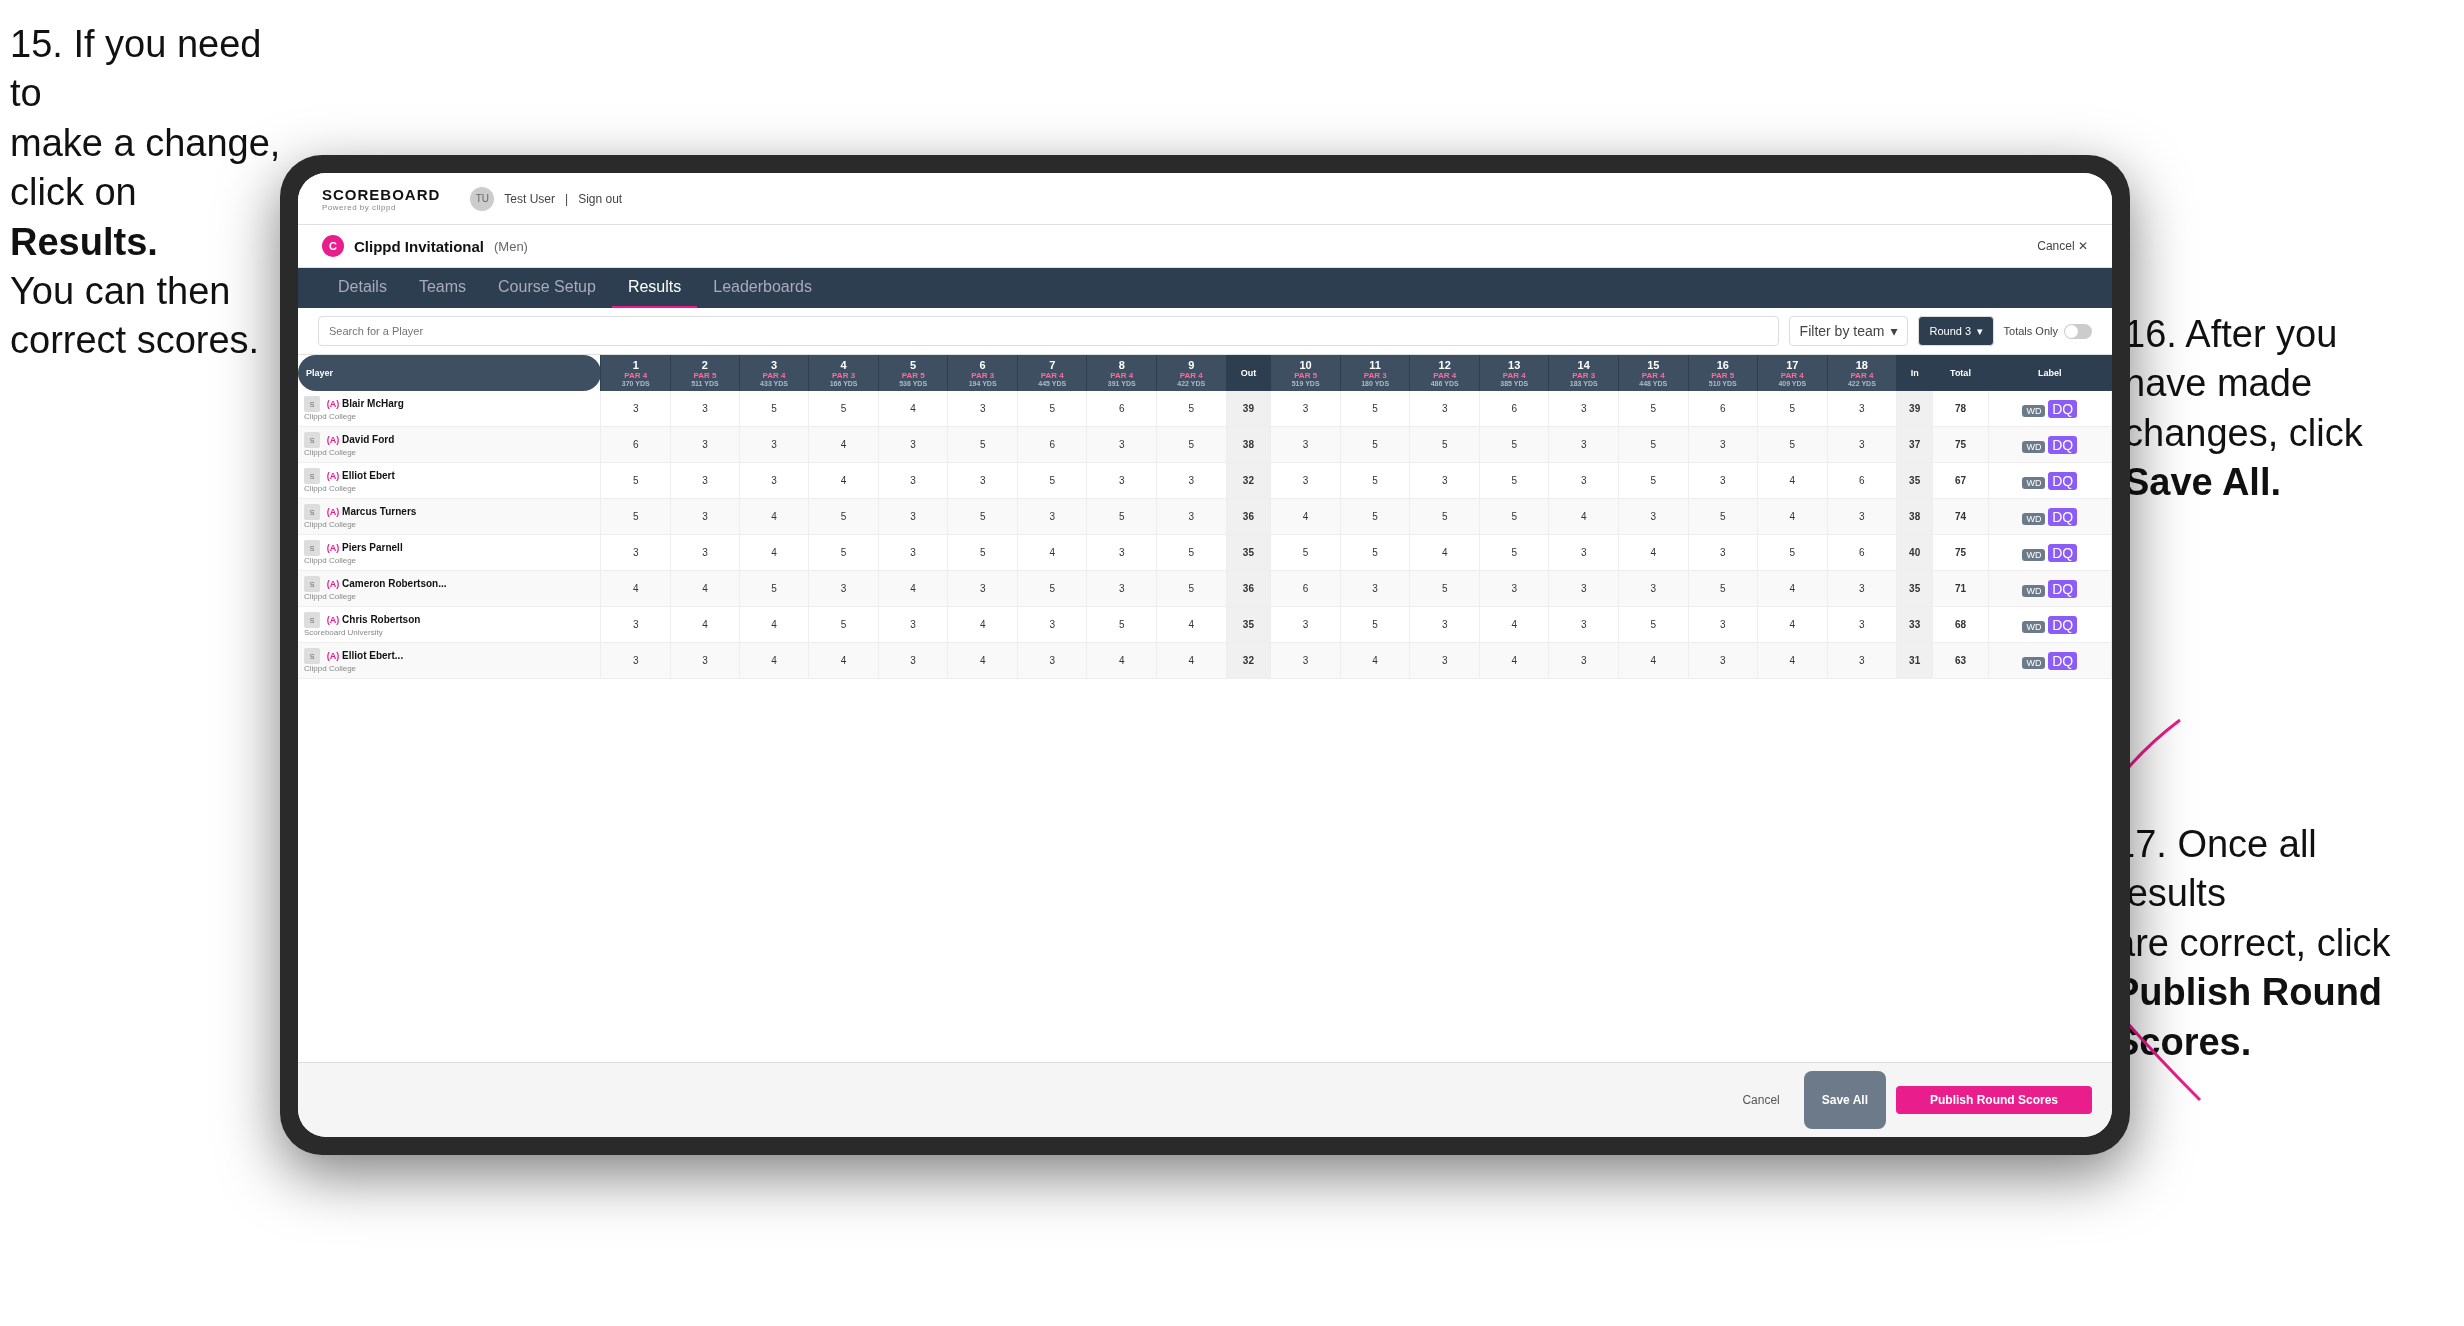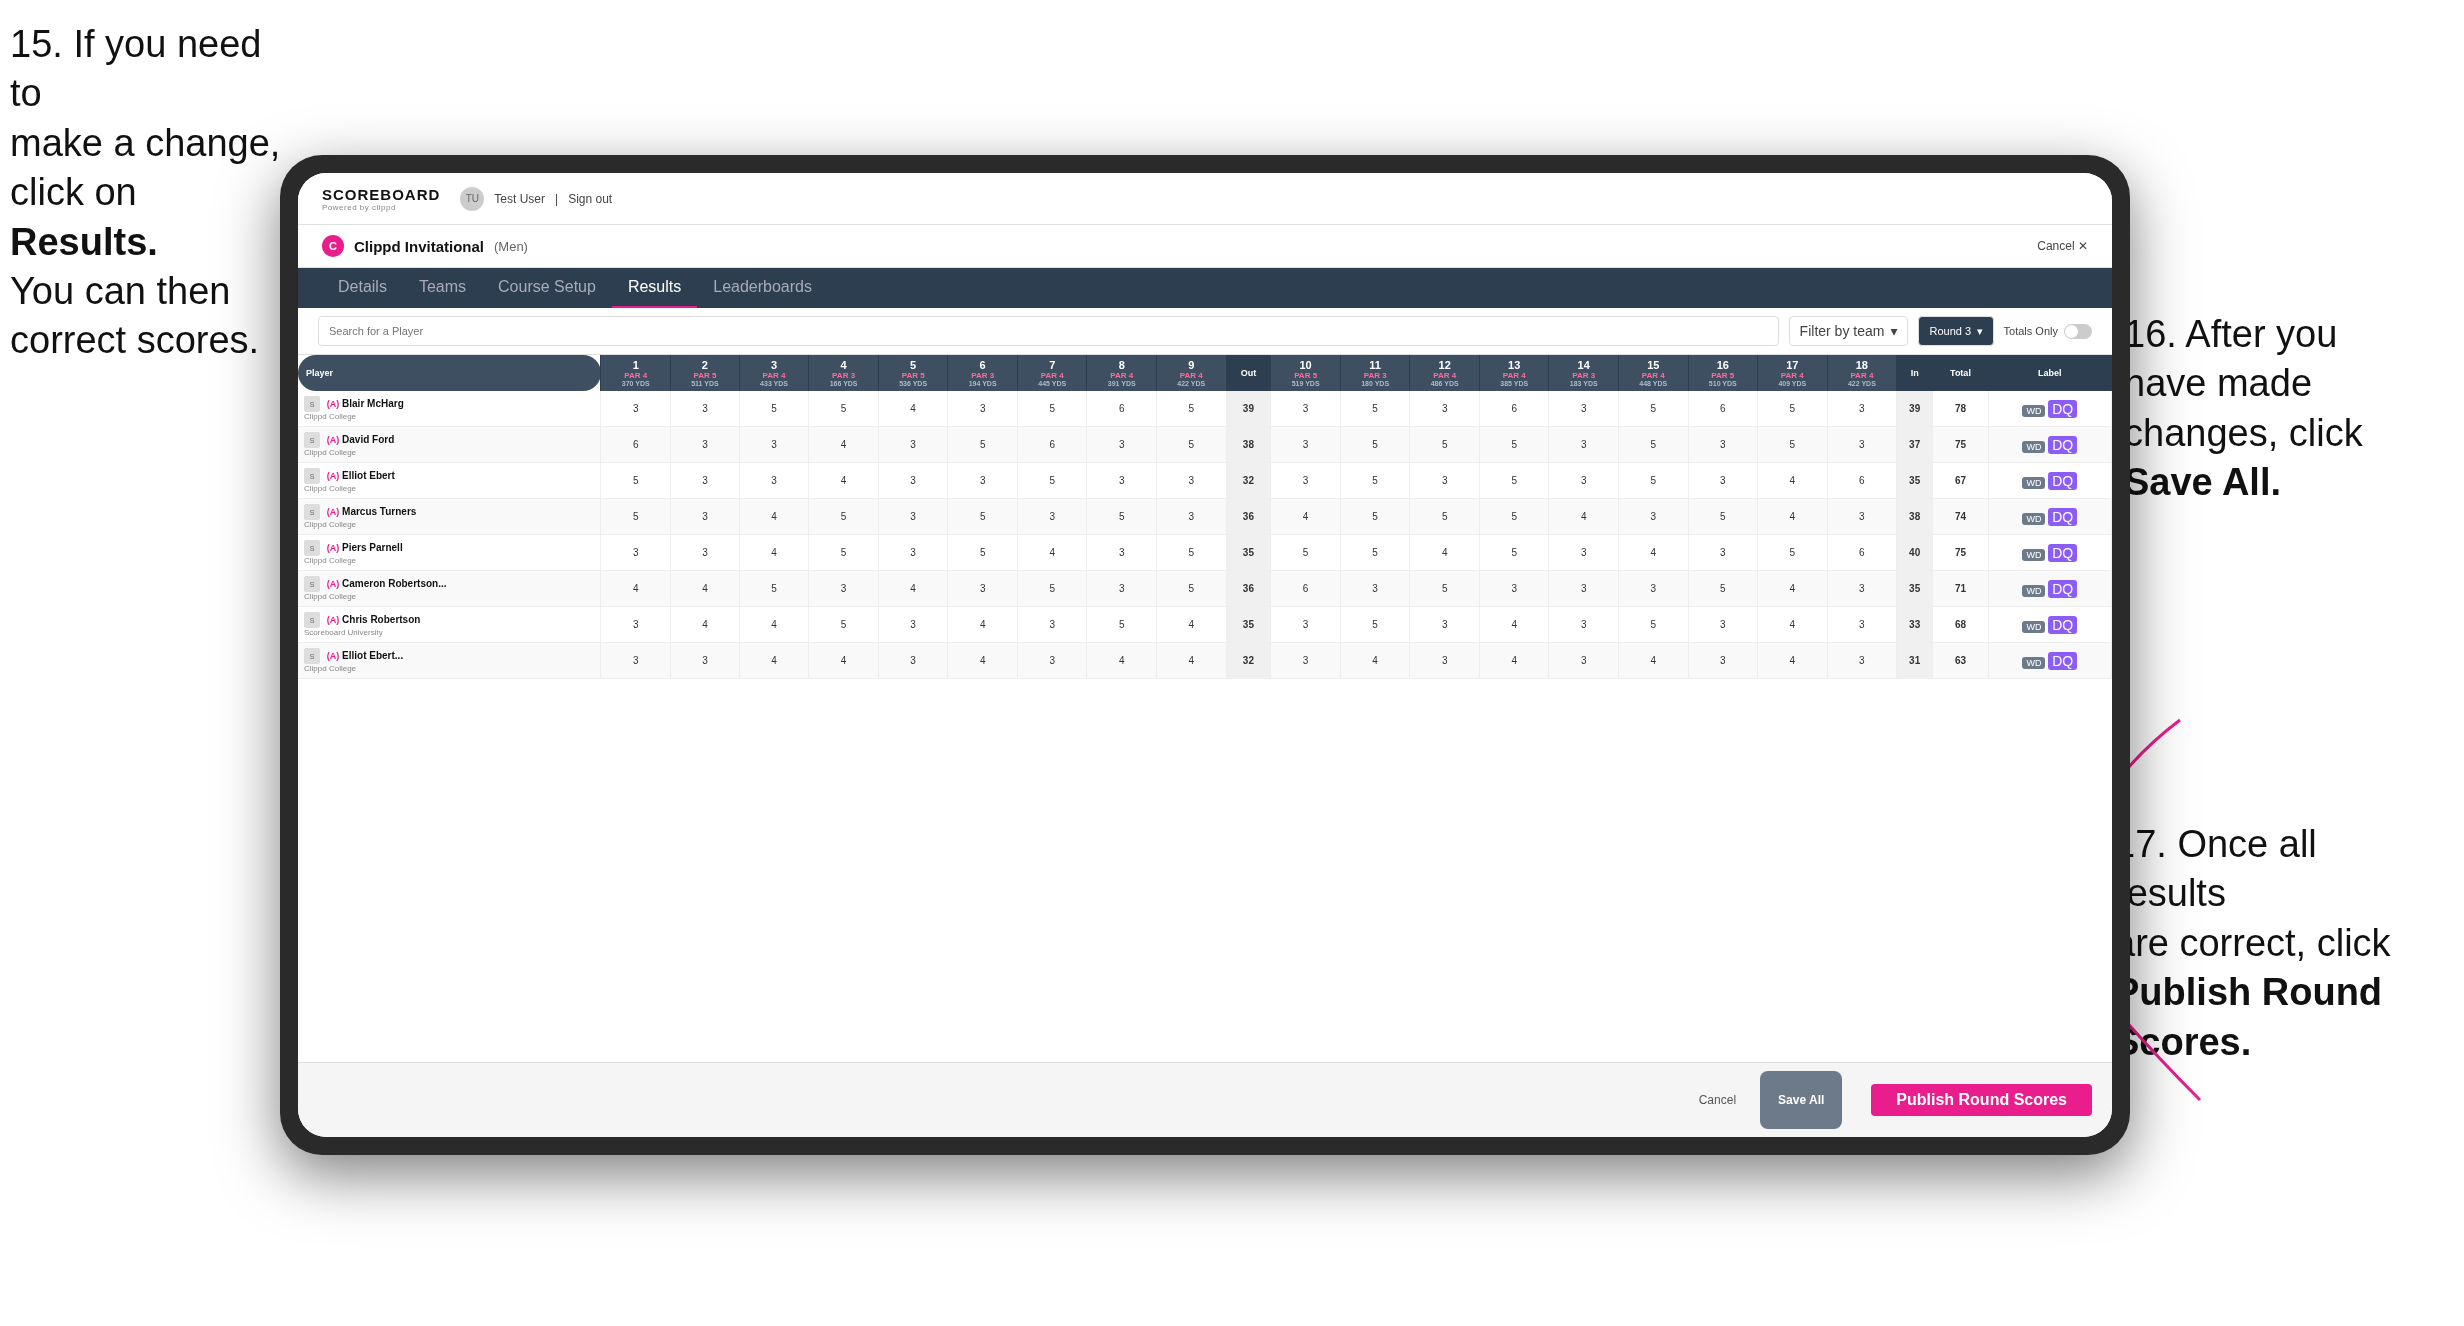--- a/index.html
+++ b/index.html
@@ -81,21 +81,21 @@
       border-bottom: 1px solid #e0e0e0;
       display: flex;
       align-items: center;
       padding: 0 24px;
       height: 52px;
       flex-shrink: 0;
     }
     .scoreboard-logo {
       display: flex;
       flex-direction: column;
-      margin-right: 20px;
+      margin-right: 30px;
     }
     .logo-main {
       font-size: 15px;
       font-weight: 900;
       color: #111;
       letter-spacing: 1px;
       text-transform: uppercase;
     }
     .logo-sub {
       font-size: 8px;
@@ -410,25 +410,24 @@
       border-radius: 8px;
       padding: 22px 18px;
       font-size: 12px;
       cursor: pointer;
       font-weight: 600;
     }
     .btn-publish {
       background: #e91e8c;
       color: white;
       border-radius: 4px;
-      padding: 7px 25px;
-      font-size: 16px;
+      padding: 7px 34px;
+      font-size: 12px;
       cursor: pointer;
       font-weight: 600;
-      margin-left: 19px;
     }
 
     
     .score-cell {
       min-width: 22px;
     }
   </style>
 </head>
 <body>
 

